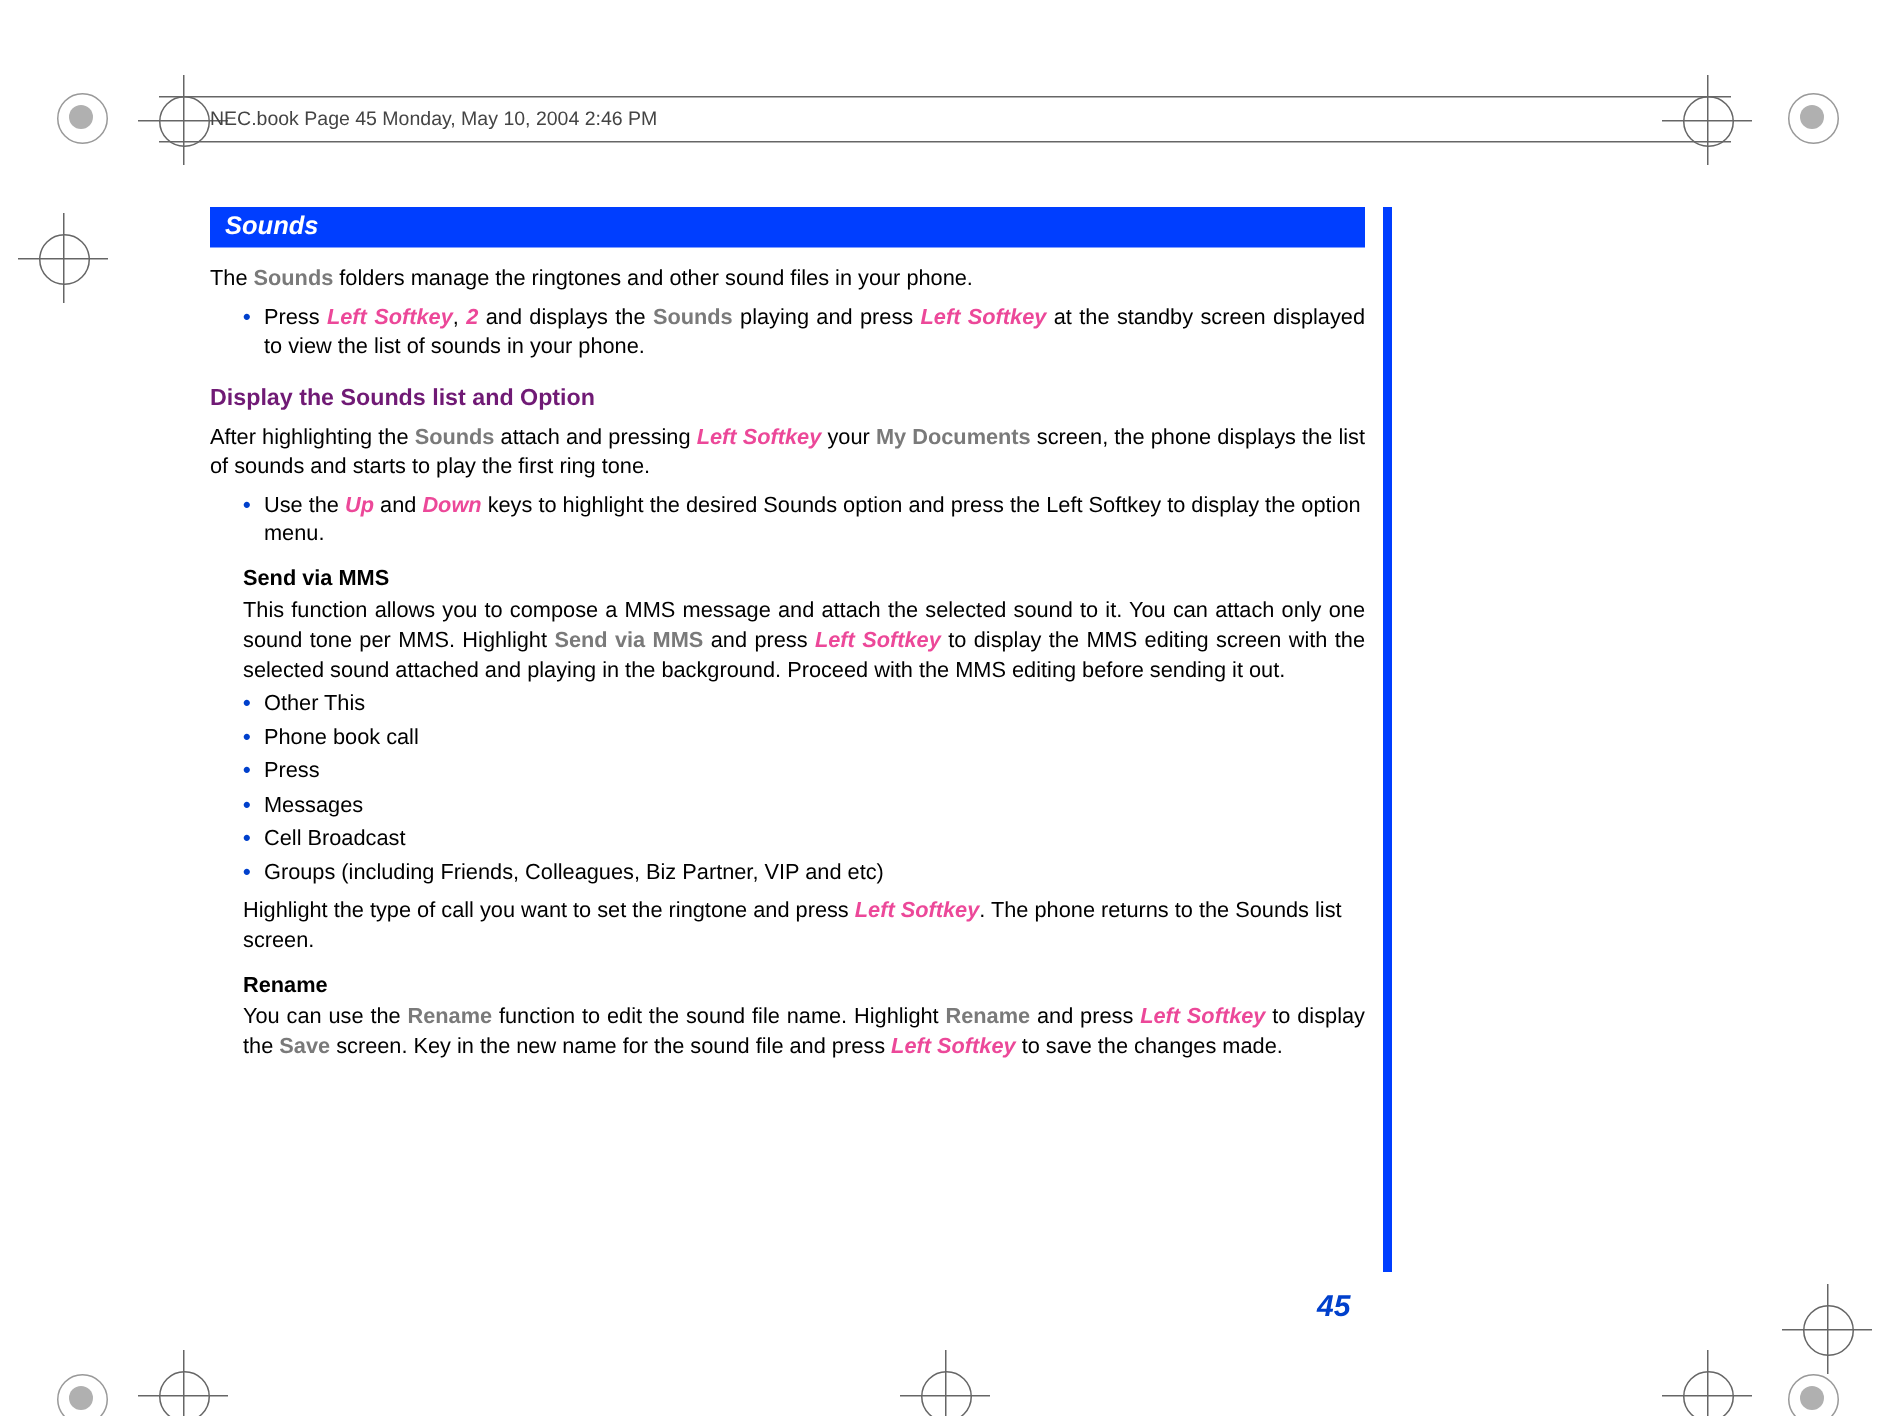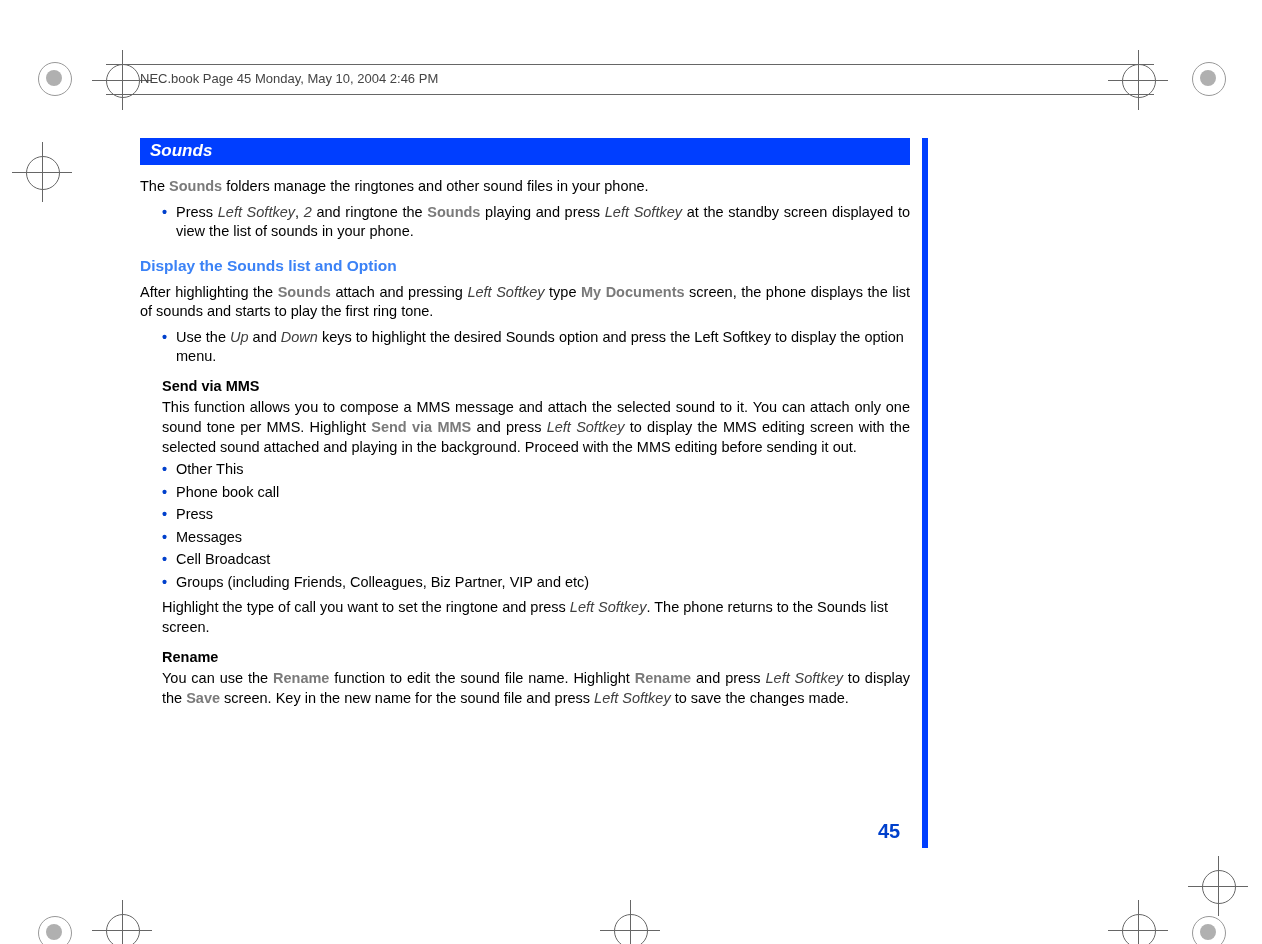--- a/index.html
+++ b/index.html
@@ -117,35 +117,35 @@
     font-family: Verdana, Arial, sans-serif;
   }
   .body-text {
     font-size: 14.5px;
     line-height: 1.35;
   }
   .body-text p {
     margin: 6px 0;
   }
   .sub-heading {
-    color: #3b82f6;
+    color: #701a75;
     font-weight: bold;
     font-size: 15.5px;
     margin-top: 14px;
     margin-bottom: 4px;
     font-family: Verdana, Arial, sans-serif;
   }
   .bold-gray {
     font-weight: bold;
     color: #7a7a7a;
   }
   .link-blue {
-    font-weight: normal;
+    font-weight: bold;
     font-style: italic;
-    color: #404040;
+    color: #ec4899;
   }
   .bullet-item {
     display: flex;
     margin: 3px 0 3px 22px;
   }
   .bullet-item .dot {
     color: #0040cc;
     font-weight: bold;
     width: 14px;
     flex-shrink: 0;
@@ -164,22 +164,23 @@
   }
   .sub-block p {
     margin: 0;
   }
   .justify {
     text-align: justify;
   }
   .page-number {
     position: absolute;
     left: 878px;
-    top: 800px;
-    font-weight: bold;
+    top: 840px;
+    font-weight: bold;
+    font-style: italic;
     color: #0040cc;
     font-size: 20px;
     font-family: Verdana, Arial, sans-serif;
   }
 </style>
 </head>
 <body>
 
 <div class="page">
 
@@ -247,28 +248,28 @@
     <div class="heading-bar">Sounds</div>
 
     <div class="body-text">
       <p>
         <span>The </span><span class="bold-gray">Sounds</span><span> folders manage the ringtones and other sound files in your phone.</span>
       </p>
 
       <div class="bullet-item">
         <span class="dot">•</span>
         <span class="txt justify">
-          <span>Press </span><span class="link-blue">Left Softkey</span><span>, </span><span class="link-blue">2</span><span> and ringtone the </span><span class="bold-gray">Sounds</span><span> playing and press </span><span class="link-blue">Left Softkey</span><span> at the standby screen displayed to view the list of sounds in your phone.</span>
+          <span>Press </span><span class="link-blue">Left Softkey</span><span>, </span><span class="link-blue">2</span><span> and displays the </span><span class="bold-gray">Sounds</span><span> playing and press </span><span class="link-blue">Left Softkey</span><span> at the standby screen displayed to view the list of sounds in your phone.</span>
         </span>
       </div>
 
       <div class="sub-heading">Display the Sounds list and Option</div>
 
       <p class="justify">
-        <span>After highlighting the </span><span class="bold-gray">Sounds</span><span> attach and pressing </span><span class="link-blue">Left Softkey</span><span> type </span><span class="bold-gray">My Documents</span><span> screen, the phone displays the list of sounds and starts to play the first ring tone.</span>
+        <span>After highlighting the </span><span class="bold-gray">Sounds</span><span> attach and pressing </span><span class="link-blue">Left Softkey</span><span> your </span><span class="bold-gray">My Documents</span><span> screen, the phone displays the list of sounds and starts to play the first ring tone.</span>
       </p>
 
       <div class="bullet-item">
         <span class="dot">•</span>
         <span class="txt">
           <span>Use the </span><span class="link-blue">Up</span><span> and </span><span class="link-blue">Down</span><span> keys to highlight the desired Sounds option and press the Left Softkey to display the option menu.</span>
         </span>
       </div>
 
       <div class="sub-block">

